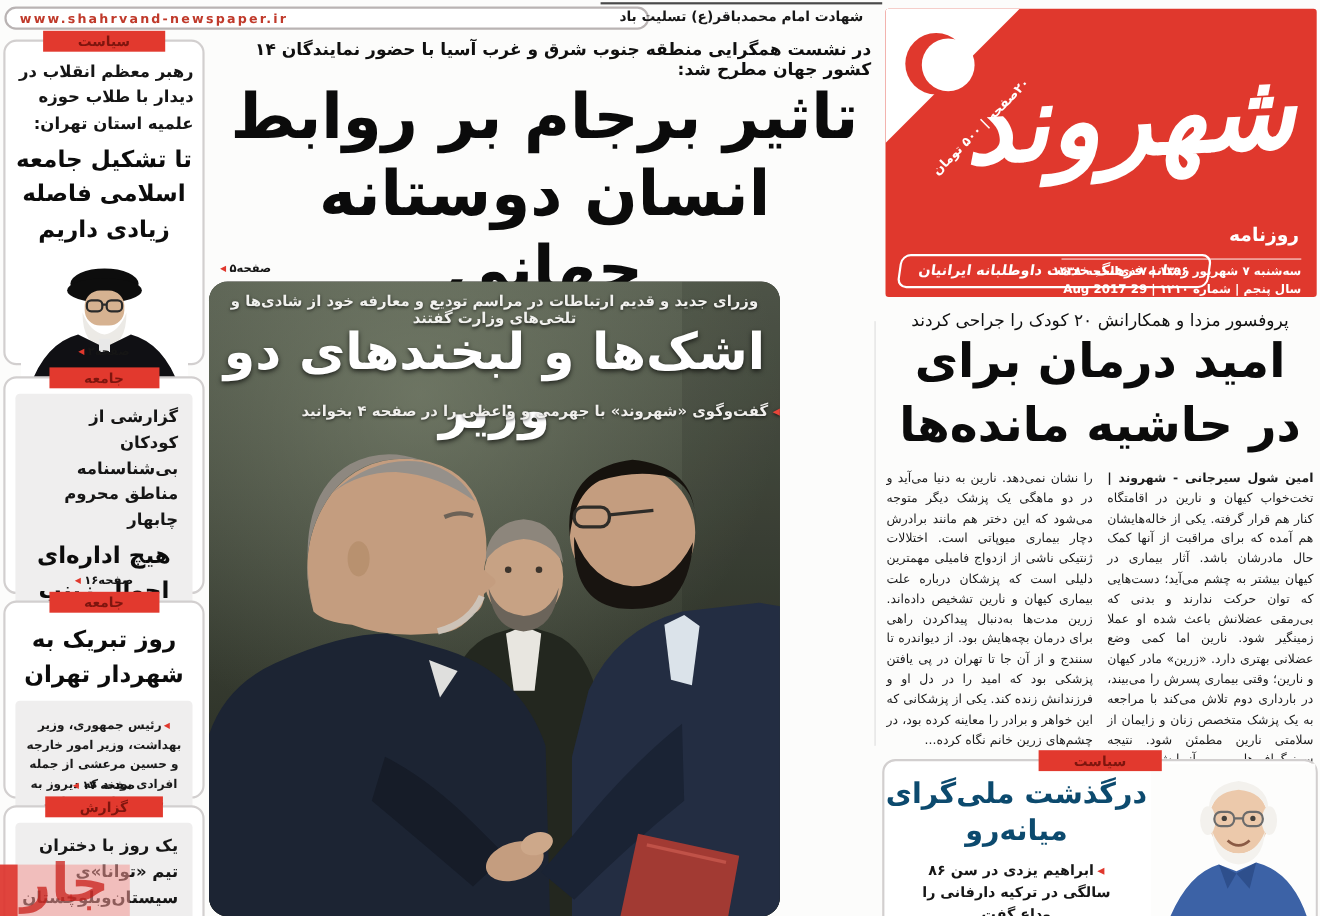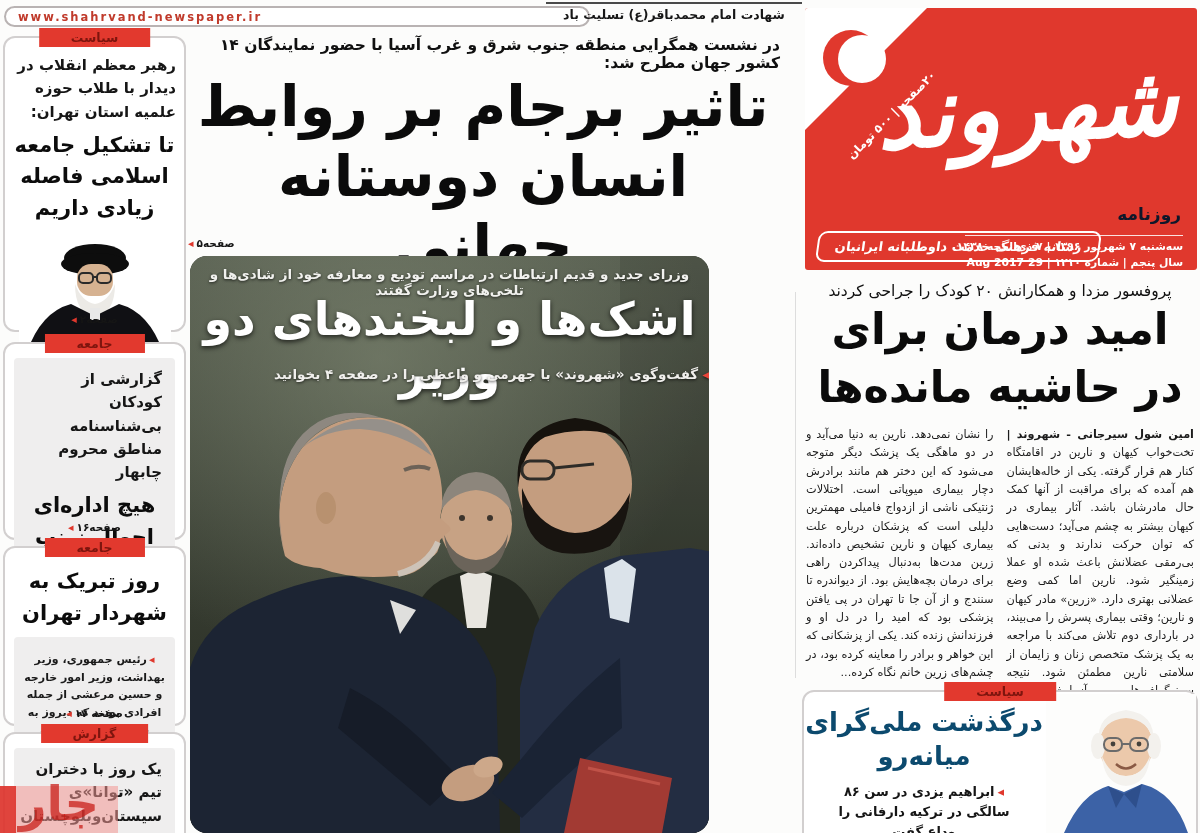--- a/index.html
+++ b/index.html
@@ -21,29 +21,29 @@
             border-radius:3px;overflow:hidden;}
   .mh-triangle{position:absolute;left:0;top:0;width:0;height:0;
                border-top:122px solid #ffffff;border-right:122px solid transparent;}
   .crescent{position:absolute;left:18px;top:22px;width:62px;height:62px;}
   .crescent .outer{position:absolute;left:0;top:0;width:56px;height:56px;border-radius:50%;background:#e0382d;}
   .crescent .inner{position:absolute;left:15px;top:5px;width:48px;height:48px;border-radius:50%;background:#ffffff;}
   .mh-price{position:absolute;left:-16px;top:100px;width:205px;text-align:center;color:#fff;
             font-size:11.5px;font-weight:bold;transform:rotate(-45deg);}
   .mh-title{position:absolute;left:60px;right:8px;top:48px;text-align:center;color:#fff;
             font-size:96px;line-height:1.1;font-weight:bold;font-style:italic;transform:rotate(-3deg);}
-  .mh-type{position:absolute;right:16px;top:196px;color:#0f172a;font-size:17px;font-weight:bold;}
+  .mh-type{position:absolute;right:16px;top:196px;color:#ffffff;font-size:17px;font-weight:bold;}
   .mh-rule{position:absolute;right:14px;top:227px;width:218px;height:1px;background:rgba(255,255,255,.85);}
   .mh-date{position:absolute;right:14px;color:#fff;font-size:10.8px;font-weight:bold;white-space:nowrap;}
   .mh-date1{top:232px;} .mh-date2{top:248px;}
   .mh-slogan{position:absolute;left:12px;bottom:8px;border:2px solid #fff;border-radius:9px;
              padding:6px 16px;color:#fff;font-size:13px;font-weight:bold;transform:skewX(-8deg);}
 
   
-  .lead{position:absolute;left:180px;top:30px;width:606px;height:222px;}
+  .lead{position:absolute;left:192px;top:30px;width:606px;height:222px;}
   .lead-kicker{text-align:right;padding:6px 6px 0 0;font-size:15.5px;font-weight:bold;color:#101010;}
   .lead-h{text-align:center;font-size:57px;font-weight:bold;color:#0b0b0b;line-height:1.22;
           letter-spacing:-1px;}
   .pageref{font-size:10.5px;font-weight:bold;color:#151515;white-space:nowrap;}
   .pageref .tri{color:#e0382d;font-size:11px;margin-right:3px;}
   .lead .pageref{position:absolute;left:8px;bottom:2px;}
 
   
   .sbox{position:absolute;left:3px;width:183px;background:#fff;border:2px solid #d2cfcf;
         border-radius:12px;}

